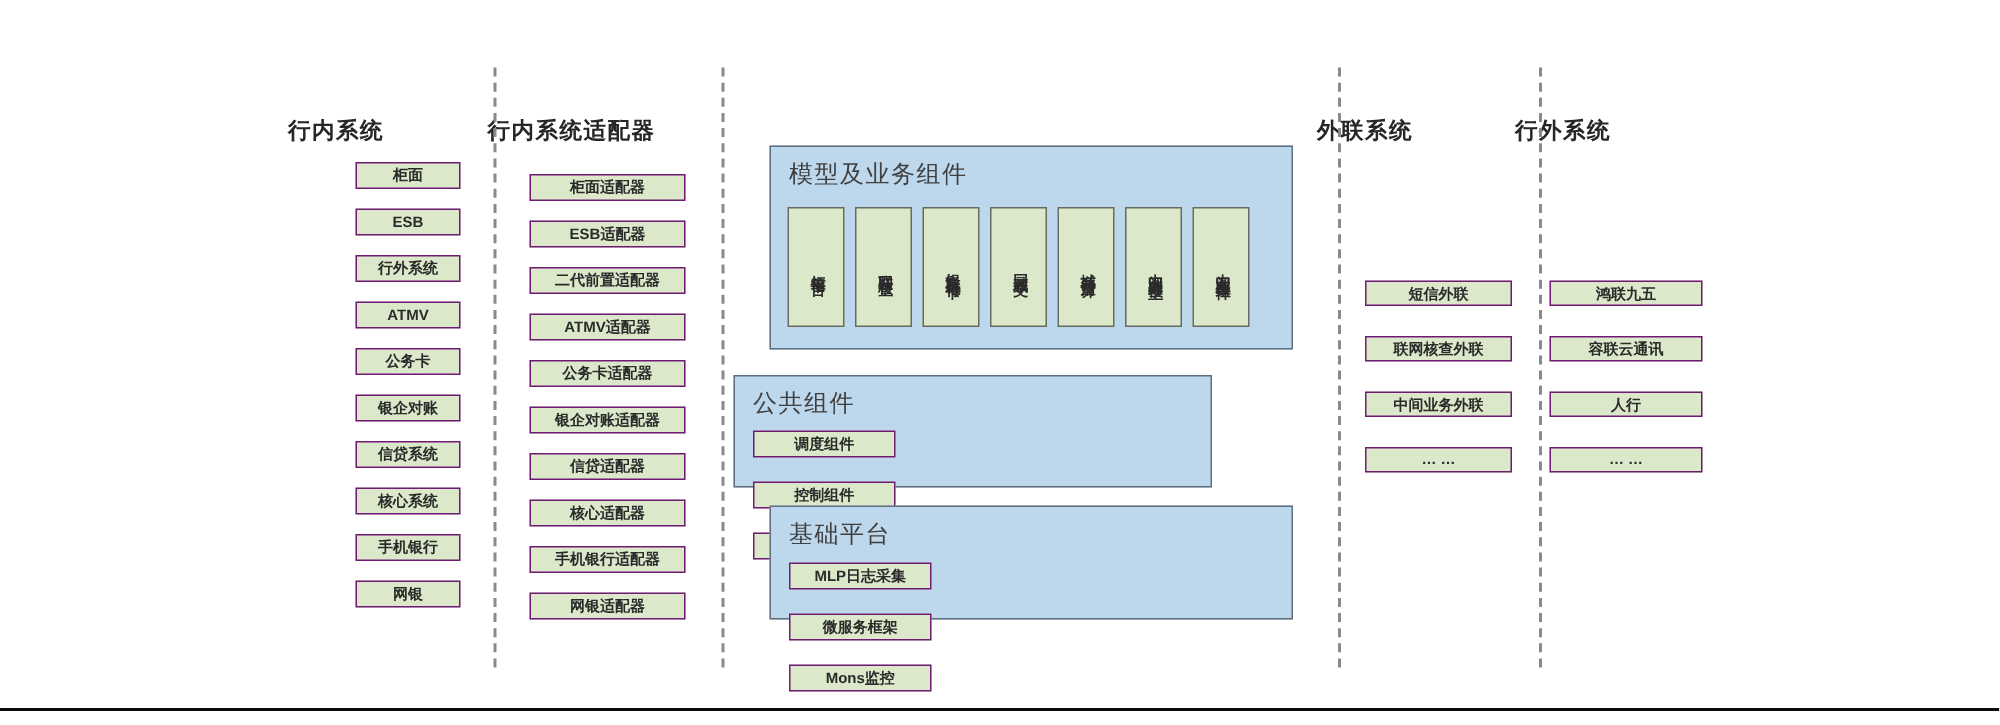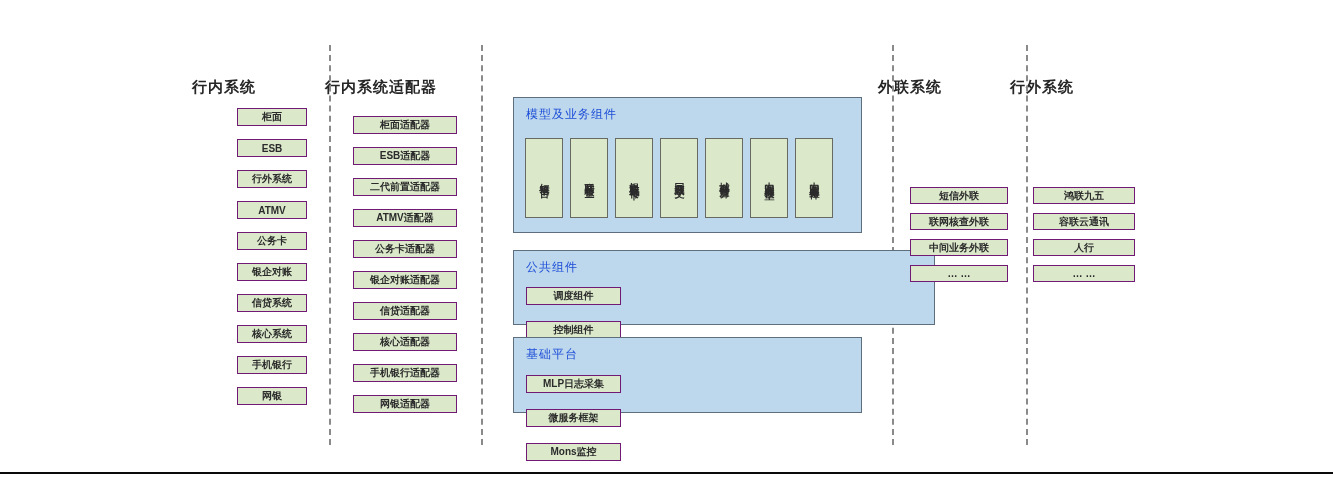--- a/index.html
+++ b/index.html
@@ -12,33 +12,33 @@
     font-size:15px;font-weight:bold;color:#262626;letter-spacing:1px;margin-top:24px;
   }
   .vsep{
     position:absolute;top:45px;height:400px;width:0;
     border-left:2px dashed #8a8a8a;
   }
   .bottom-rule{
     position:absolute;left:0;top:472px;width:1333px;height:2px;background:#0a0a0a;
   }
   .stack{position:absolute;display:flex;flex-direction:column;gap:13px;}
-  .stack-wide-gap{gap:9px;}
+  .stack-wide-gap{gap:20px;}
   .gbox{
     background:#dbe8ca;border:1px solid #701a75;box-sizing:border-box;
     display:flex;align-items:center;justify-content:center;
     font-size:10px;font-weight:bold;color:#2b2b2b;white-space:nowrap;
   }
   .gbox.h18{height:18px;}
   .gbox.h17{height:17px;}
   .panel{
     position:absolute;background:#bdd7ec;border:1px solid #5e6e7d;box-sizing:border-box;
   }
   .panel-title{
-    position:absolute;left:12px;top:8px;font-size:12px;color:#1d4ed8;letter-spacing:1px;
+    position:absolute;left:12px;top:8px;font-size:16px;color:#404040;letter-spacing:1px;
   }
   .vrow{position:absolute;left:11px;top:40px;display:flex;flex-direction:row;gap:7px;}
   .vbox{
     width:38px;height:80px;background:#dbe8ca;border:1px solid #666a60;box-sizing:border-box;
     display:flex;align-items:center;justify-content:center;
     writing-mode:vertical-rl;text-orientation:upright;
     font-size:10px;font-weight:bold;color:#2b2b2b;letter-spacing:1.5px;line-height:1;
   }
   .hrow{position:absolute;display:flex;flex-direction:column;gap:16px;}
   .hrow .gbox{width:95px;}
@@ -90,21 +90,21 @@
       <div class="vbox">短信平台</div>
       <div class="vbox">联网核查</div>
       <div class="vbox">银联及银行卡</div>
       <div class="vbox">同城票交</div>
       <div class="vbox">城商行清算</div>
       <div class="vbox">中间业务模型</div>
       <div class="vbox">中间业务组件</div>
     </div>
   </div>
 
-  <div class="panel" style="left:513px;top:250px;width:422px;height:75px">
+  <div class="panel" style="left:489px;top:250px;width:319px;height:75px">
     <div class="panel-title">公共组件</div>
     <div class="hrow" style="left:12px;top:36px">
       <div class="gbox h18">调度组件</div>
       <div class="gbox h18">控制组件</div>
       <div class="gbox h18">文件传输组件</div>
     </div>
   </div>
 
   <div class="panel" style="left:513px;top:337px;width:349px;height:76px">
     <div class="panel-title">基础平台</div>

